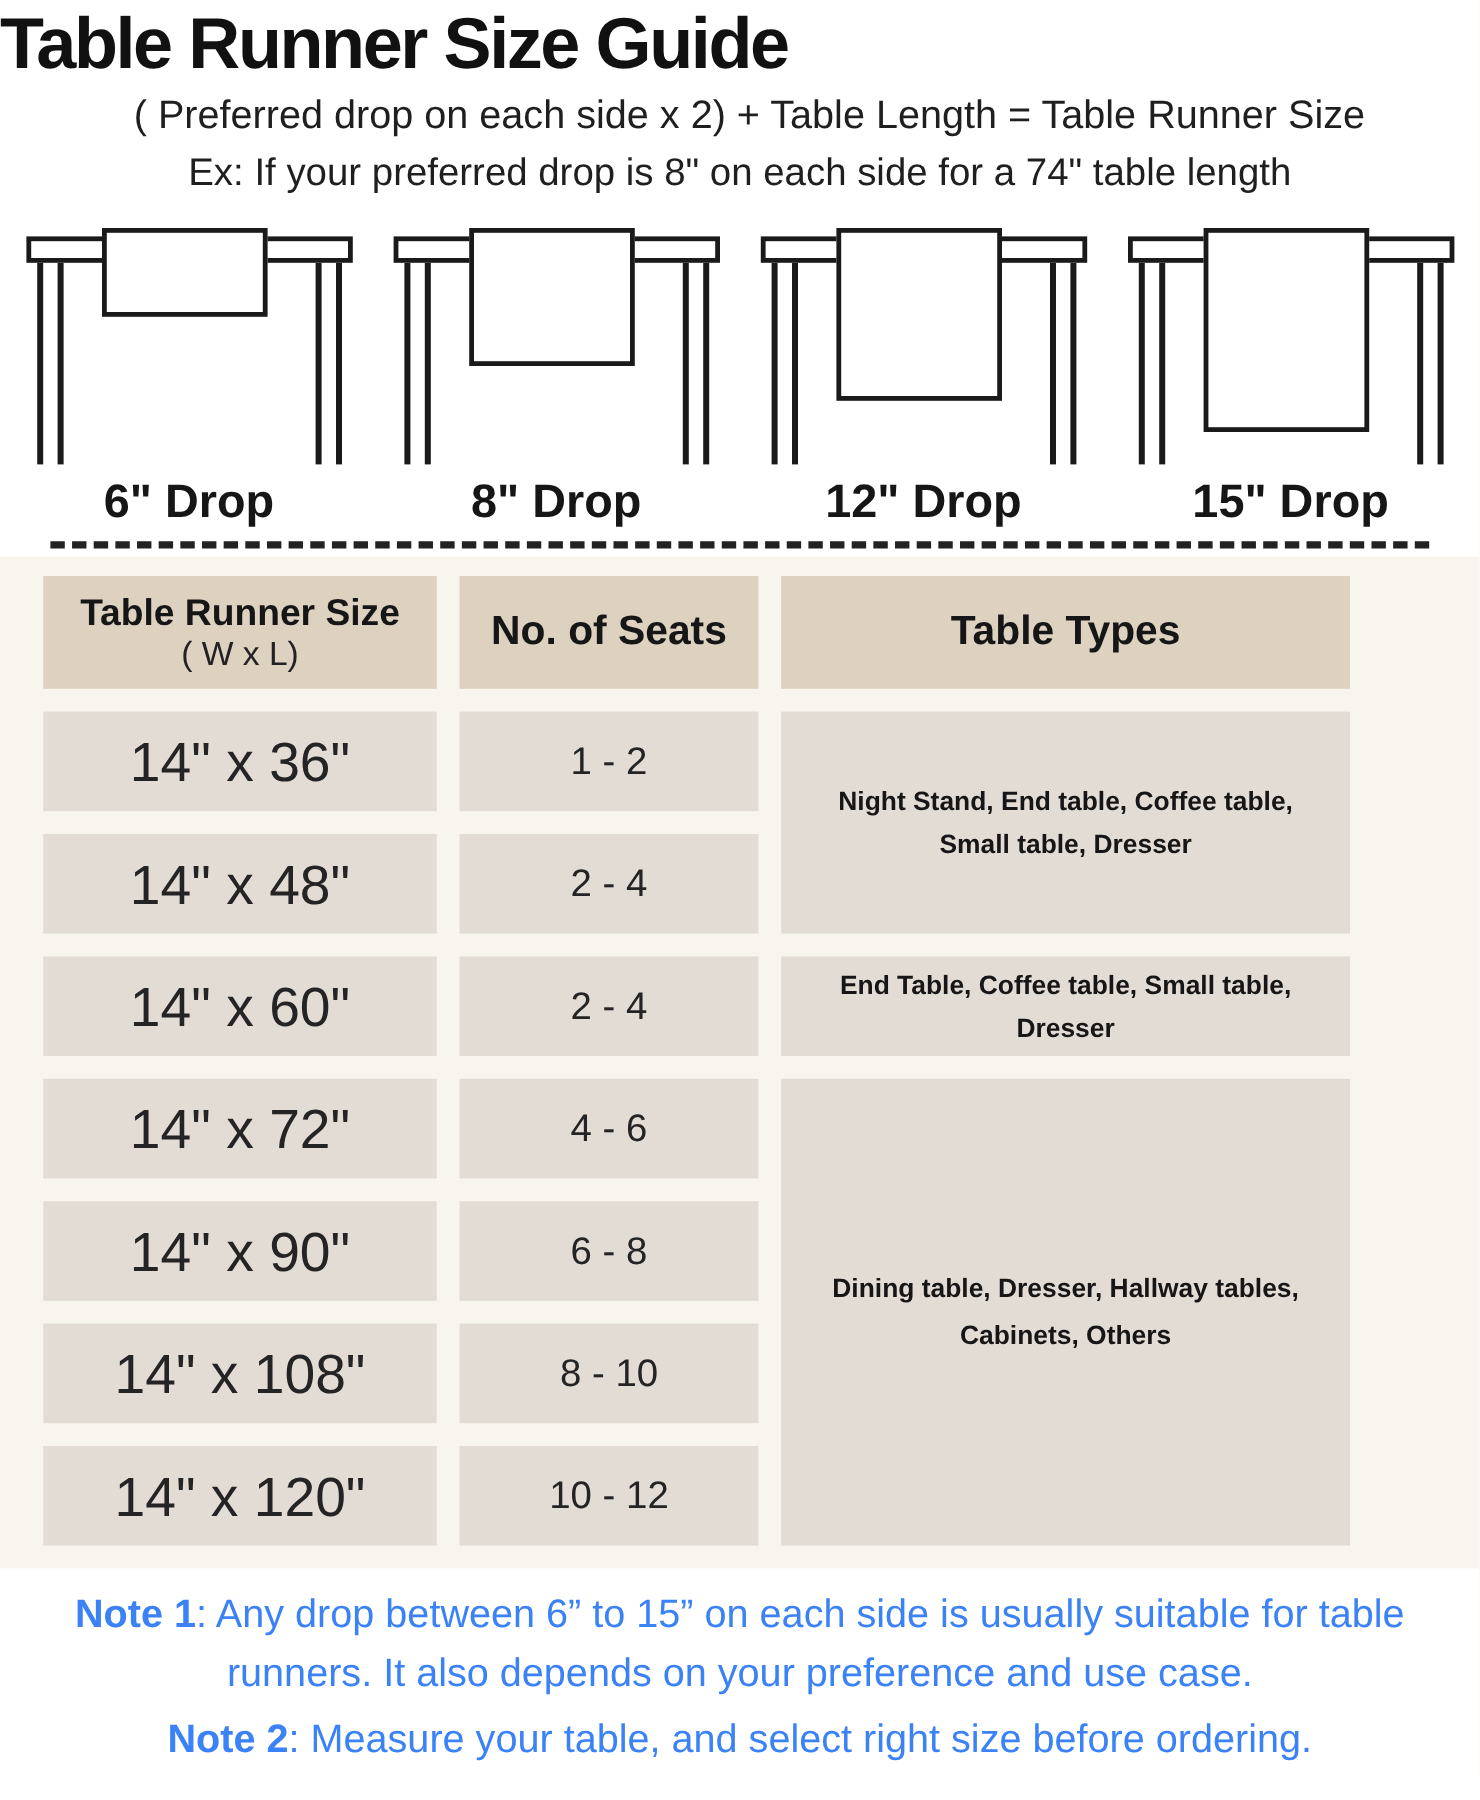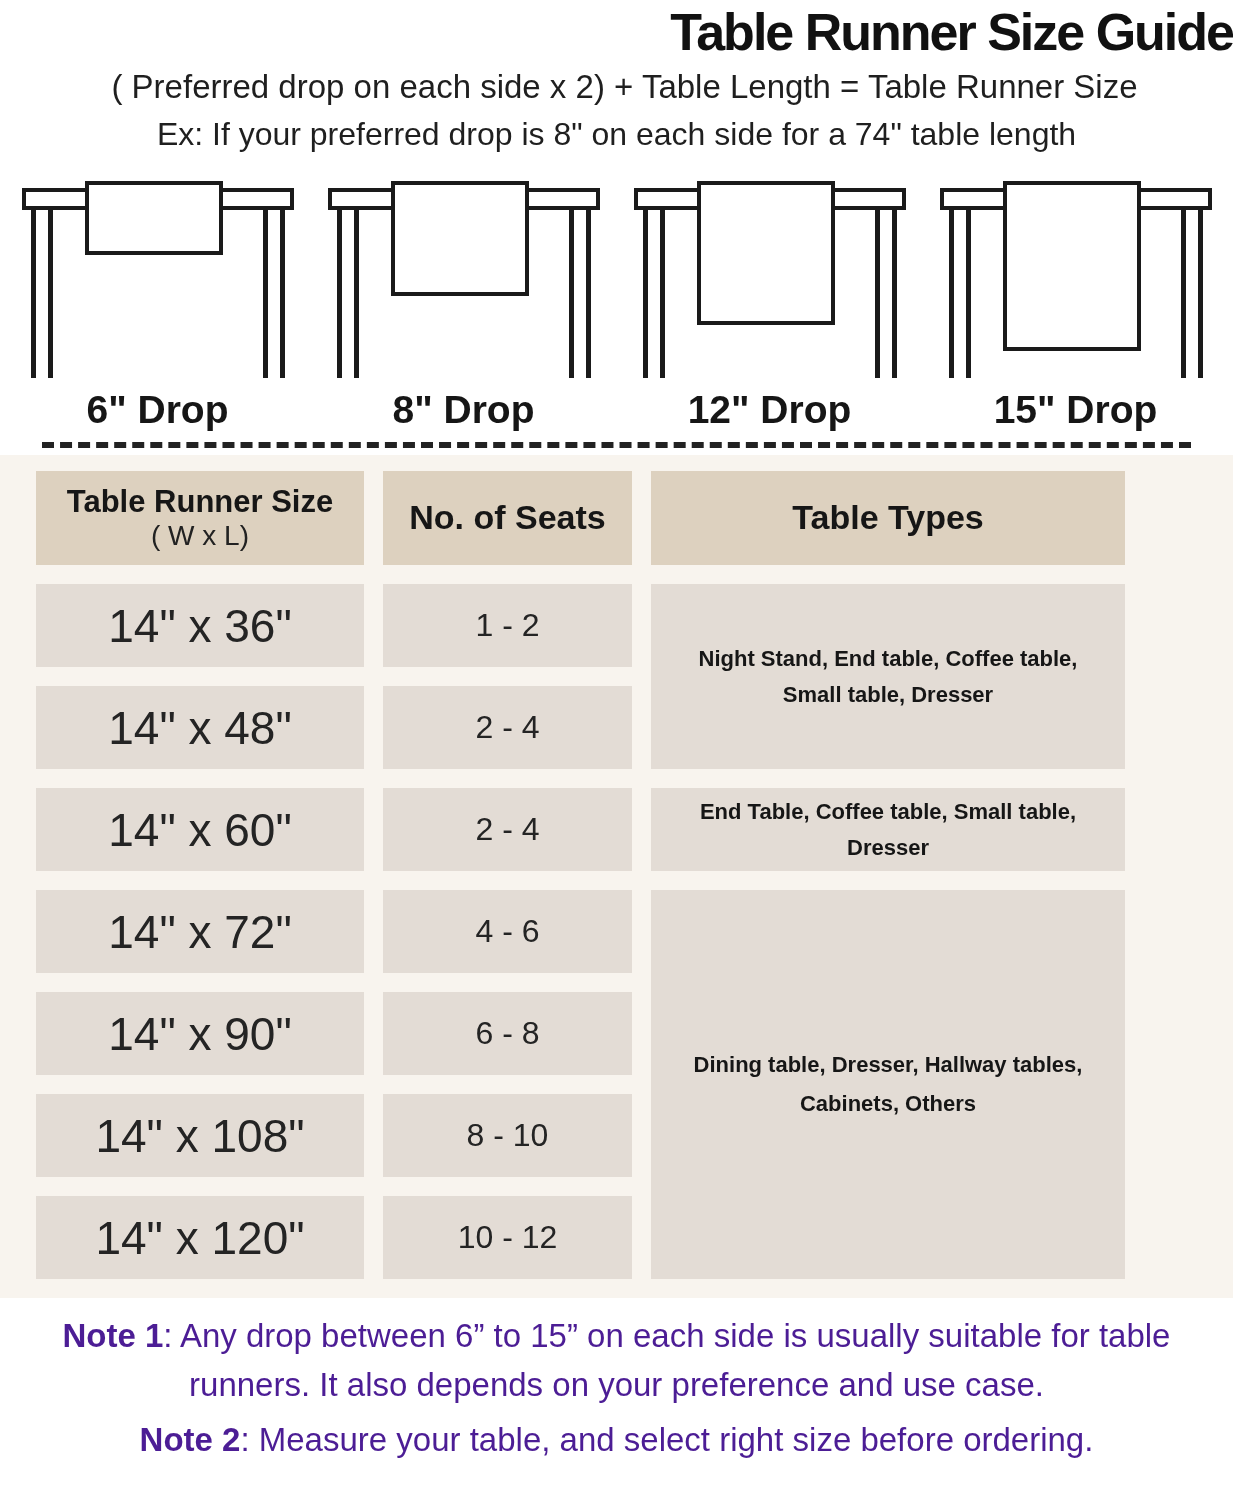--- a/index.html
+++ b/index.html
@@ -9,22 +9,22 @@
     font-family:"Liberation Sans", sans-serif;
     color:#1b1b1b;
     -webkit-font-smoothing:antialiased;
     overflow:hidden;
   }
   .page{width:1233px;height:1500px;position:relative;}
 
   
   .title{
     margin:2px 0 6px 0;
-    text-align:right;
-    font-size:52px;
+    text-align:left;
+    font-size:60px;
     font-weight:bold;
     letter-spacing:-2px;
     color:#111;
   }
   .formula{margin:0 0 10px 16px;text-align:center;font-size:33px;color:#1f1f1f;}
   .example{margin:0 0 14px 0;text-align:center;font-size:32px;color:#1f1f1f;}
 
   
   .diagrams{
     display:flex;justify-content:center;gap:14px;
@@ -91,21 +91,21 @@
   }
   .cell.size{font-size:46px;color:#242424;}
   .cell.seats{font-size:32px;color:#242424;}
   .cell.types{
     font-size:22px;font-weight:bold;color:#161616;
     line-height:1.6;padding:0 18px;box-sizing:border-box;
   }
 
   
   .notes{margin:14px 10px 0 10px;text-align:center;}
-  .notes p{margin:0 0 7px 0;font-size:33px;line-height:1.47;color:#4c1d95;}
+  .notes p{margin:0 0 7px 0;font-size:33px;line-height:1.47;color:#3b82f6;}
   .notes .nlabel{font-weight:bold;}
 </style>
 </head>
 <body>
 
 <div class="page">
 
   <h1 class="title">Table Runner Size Guide</h1>
   <p class="formula">( Preferred drop on each side x 2) + Table Length = Table Runner Size</p>
   <p class="example" style="margin-bottom:20px">Ex: If your preferred drop is 8" on each side for a 74" table length</p>

